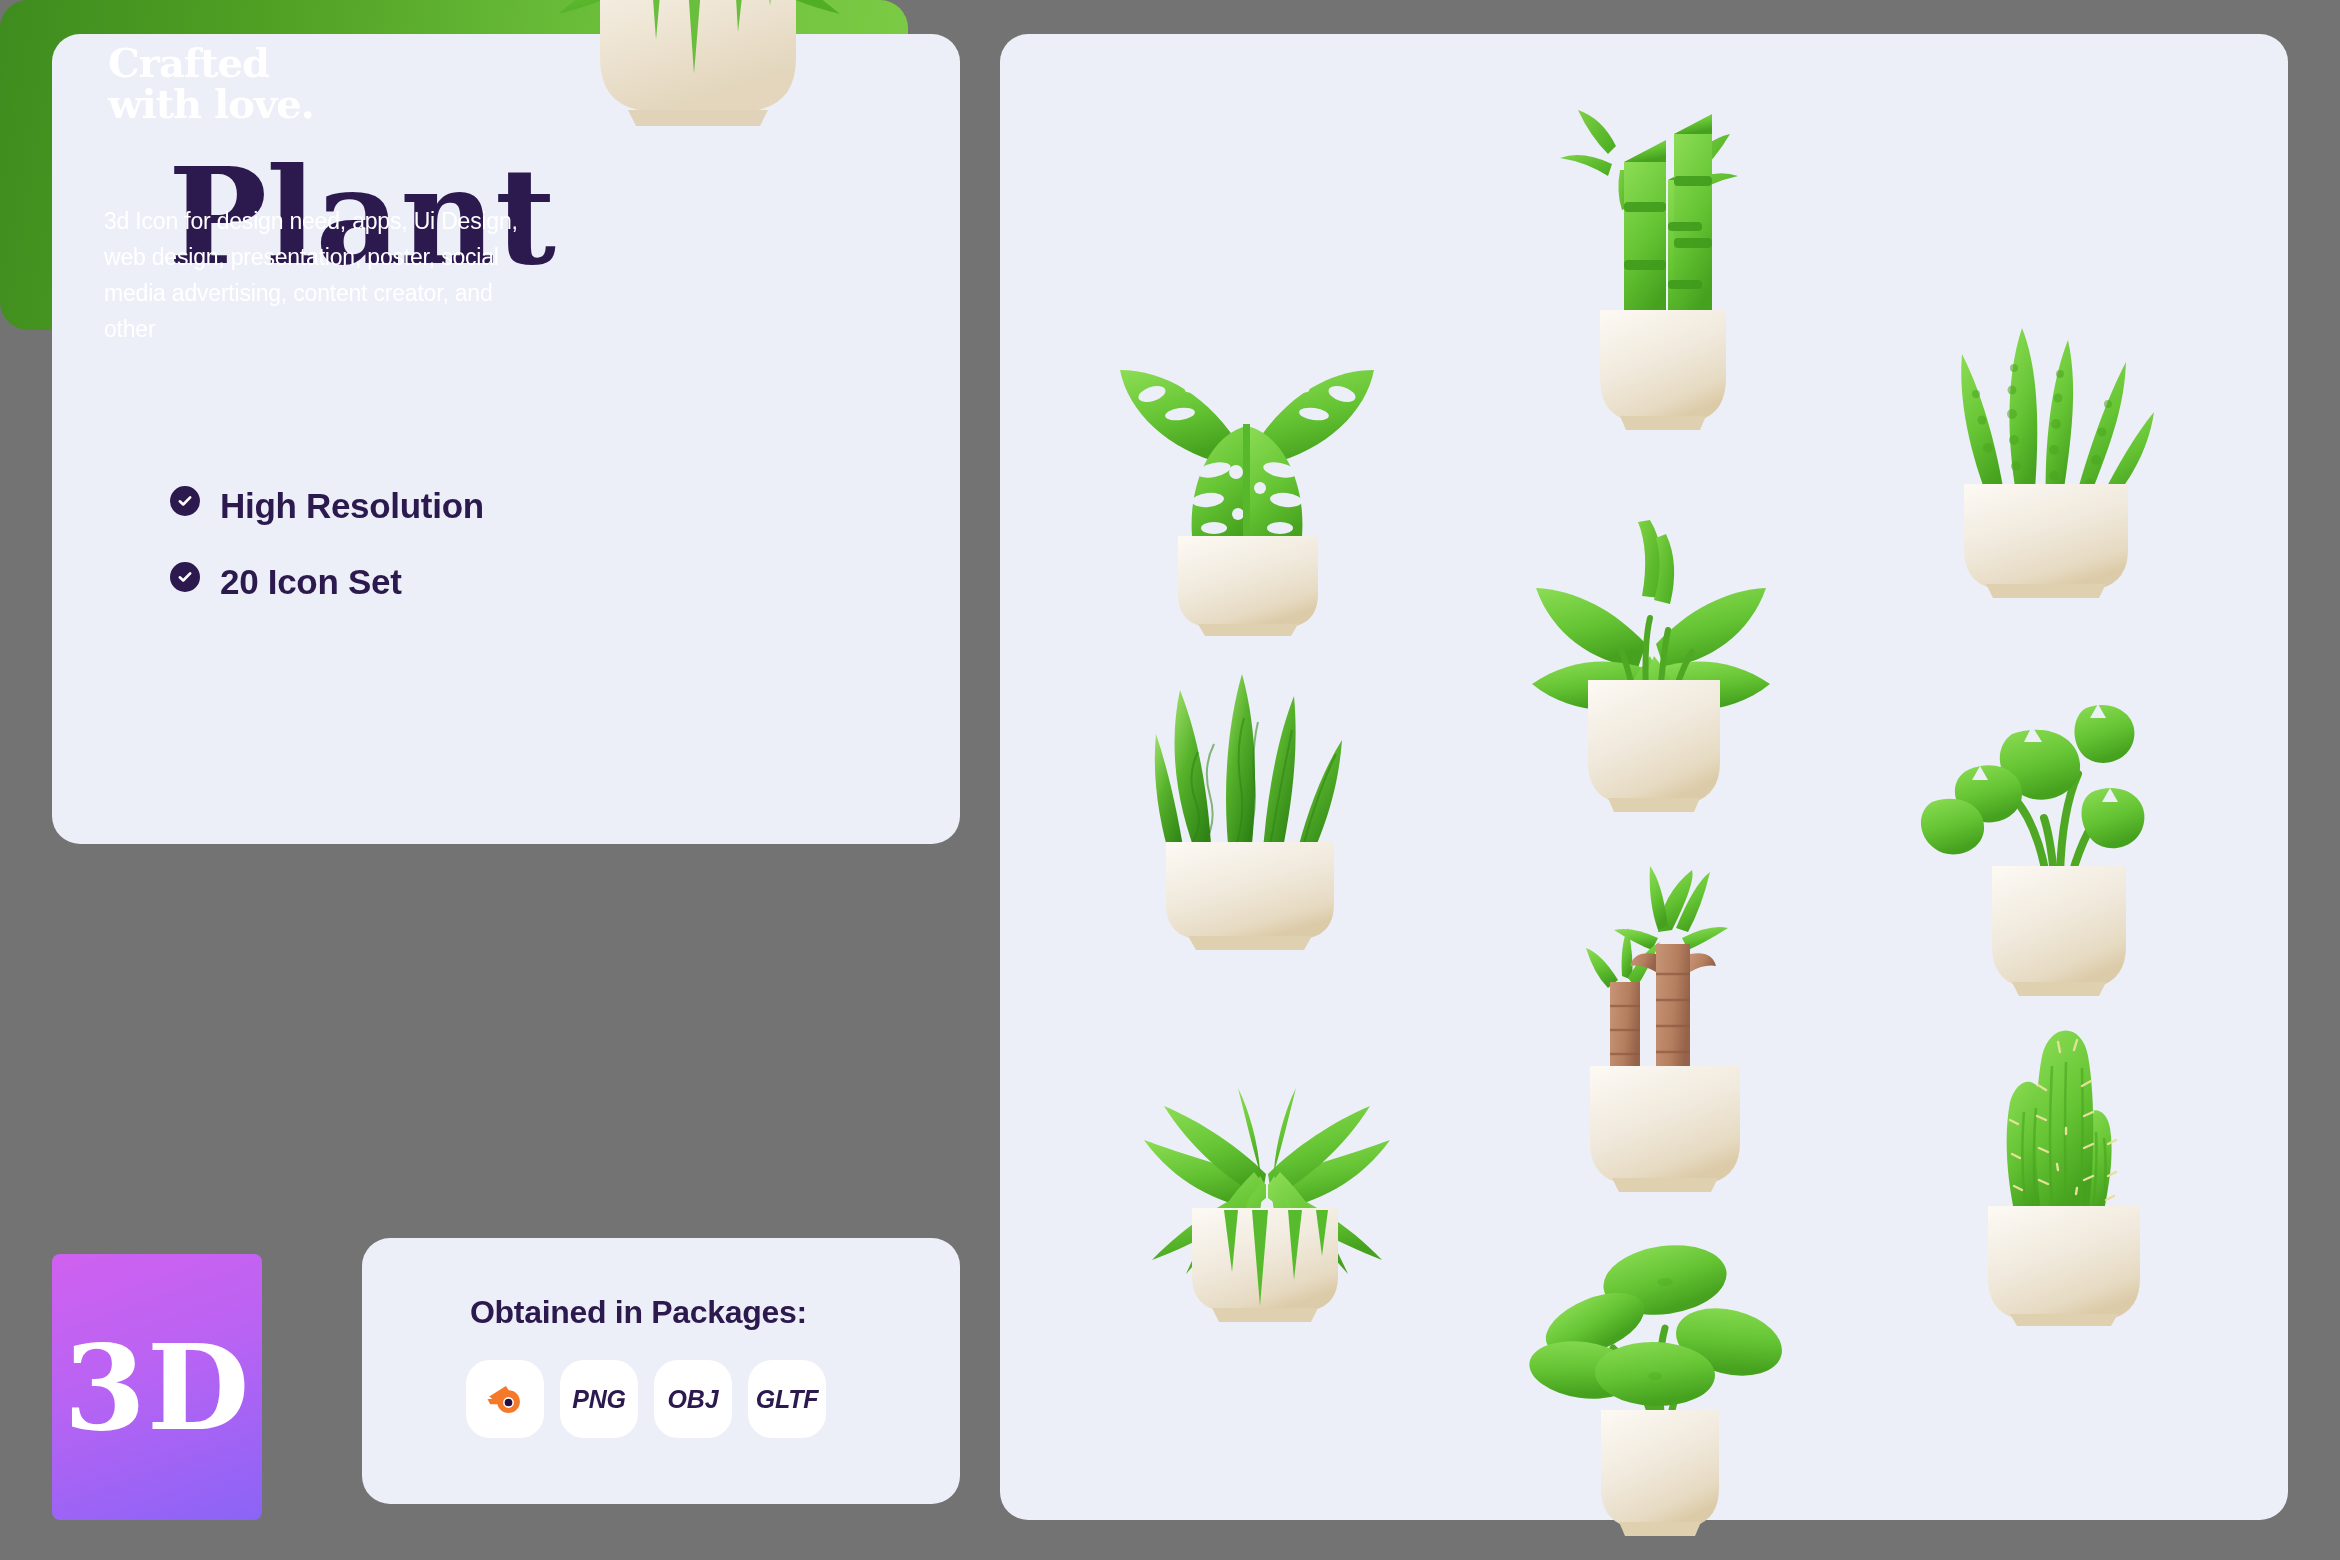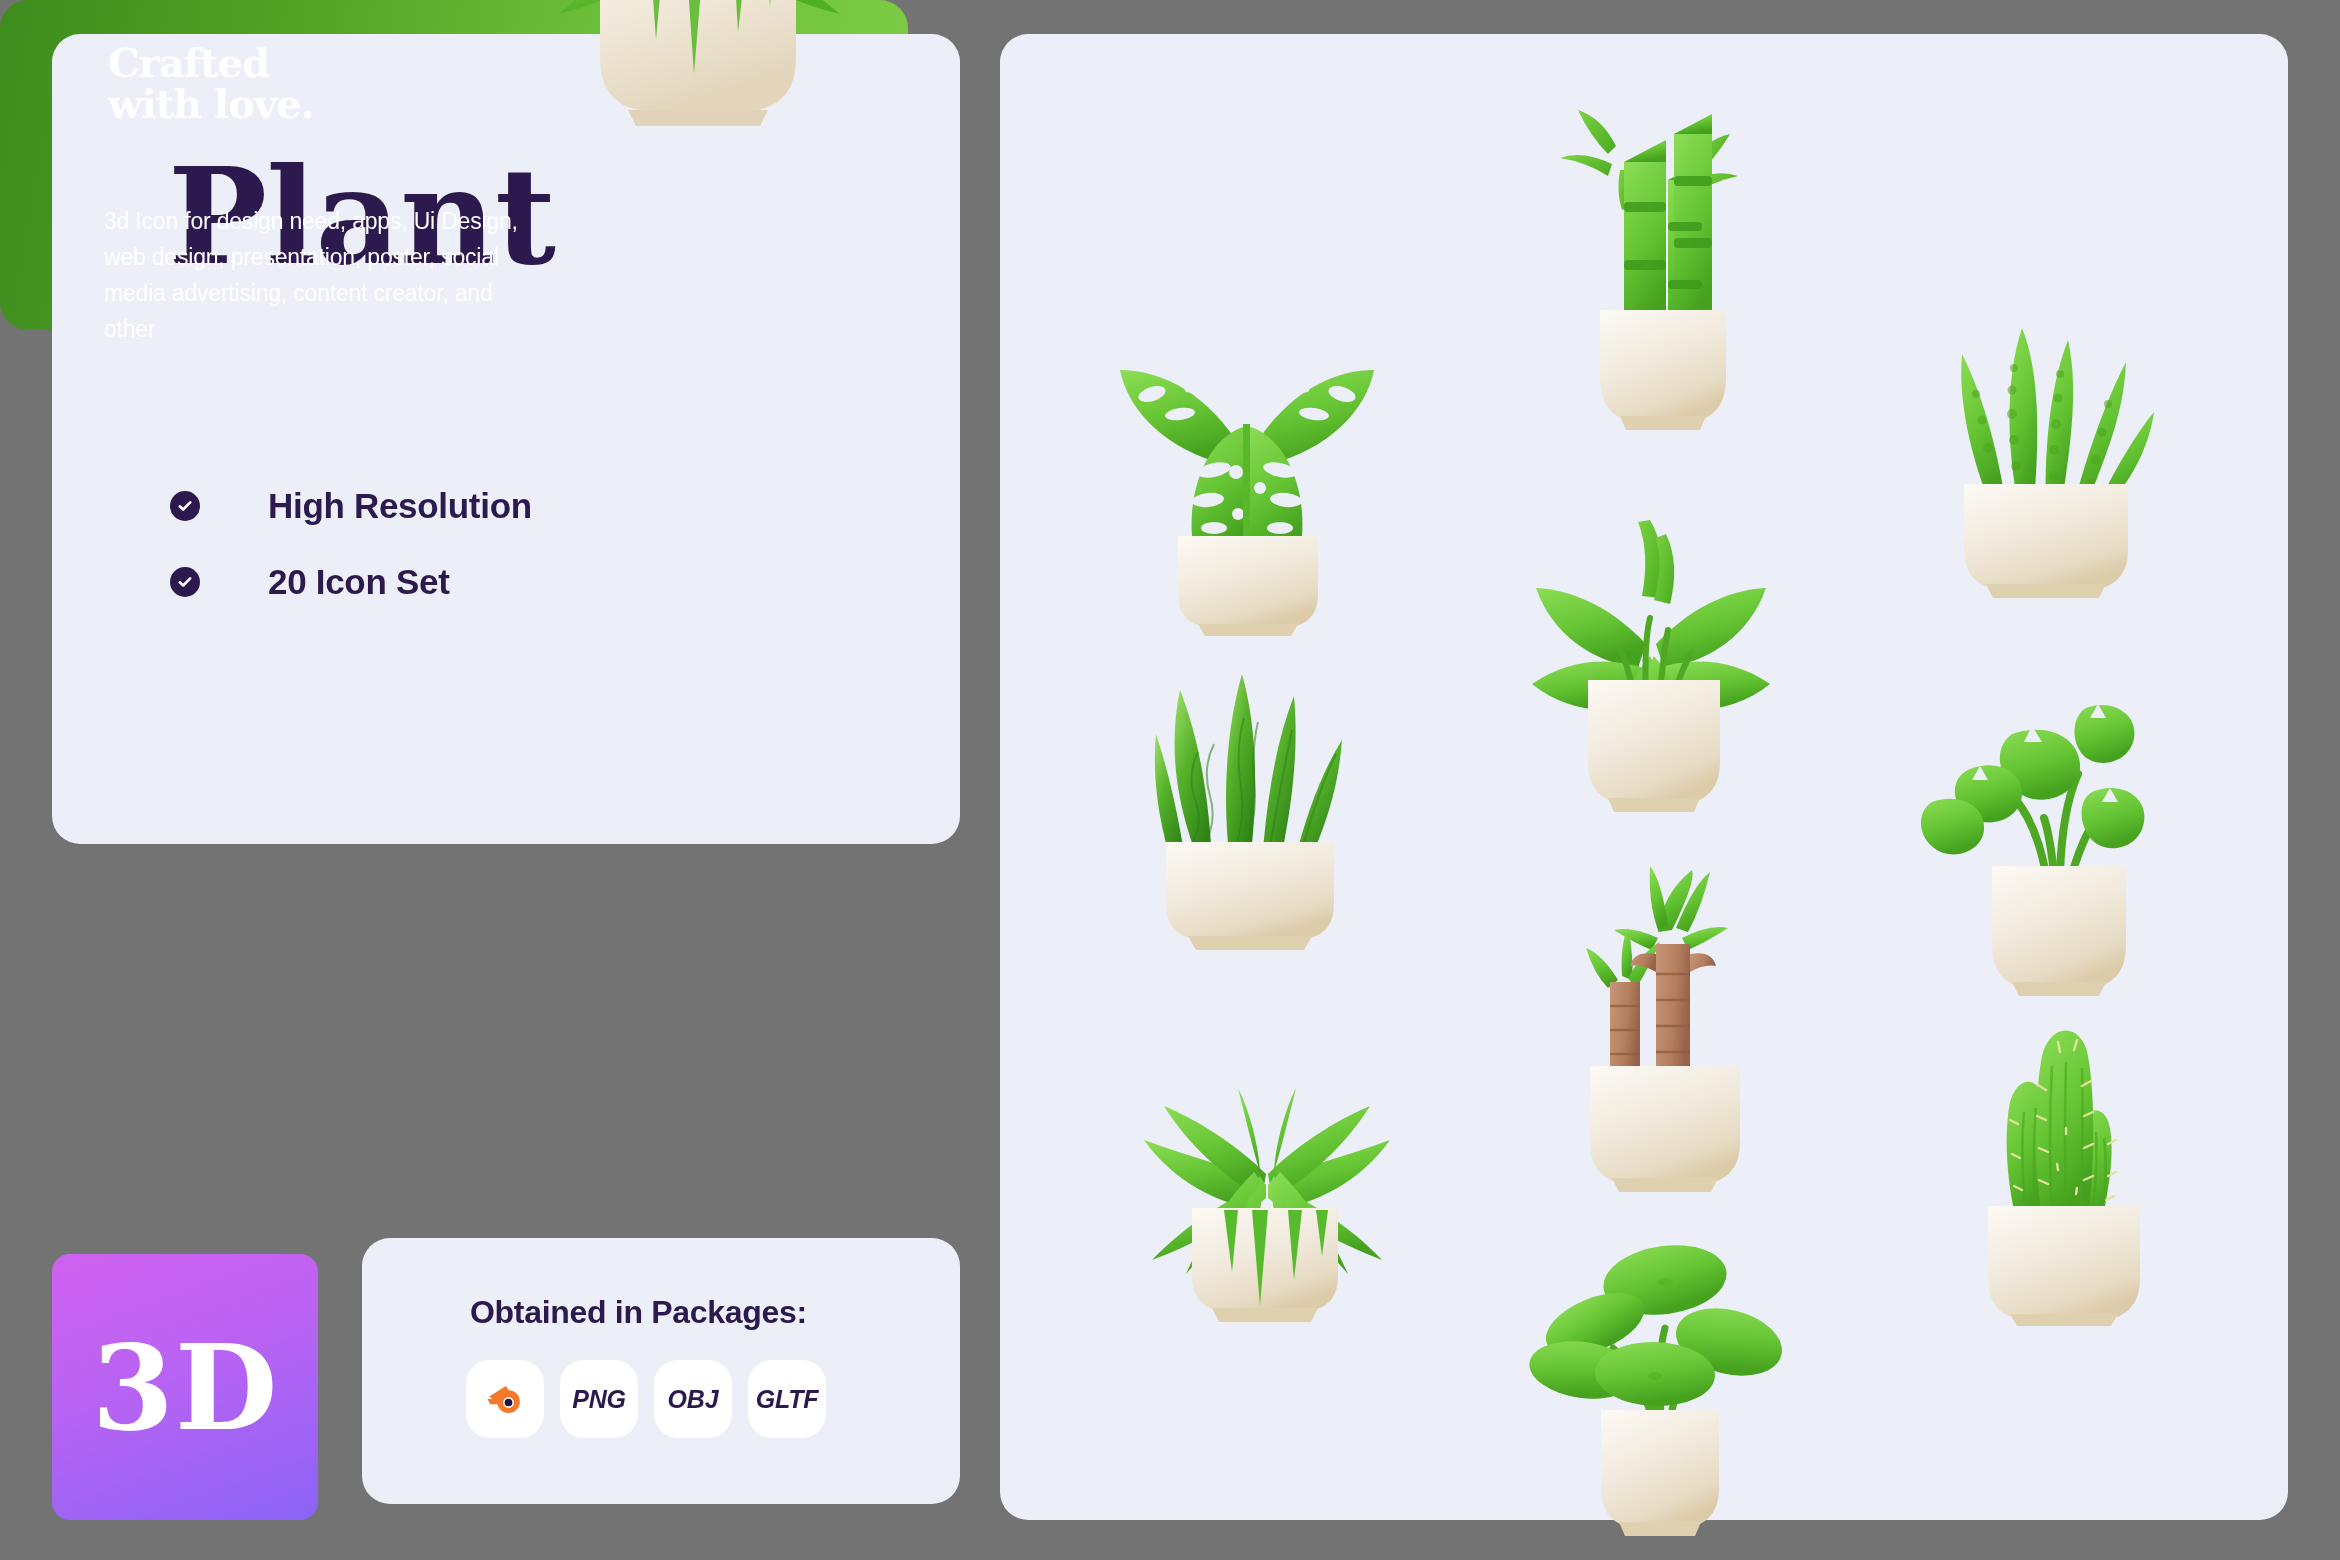--- a/index.html
+++ b/index.html
@@ -9,39 +9,39 @@
   
   .card{position:absolute;background:#EDEFF8;border-radius:28px;}
 
   
   #hero-card{left:52px;top:34px;width:908px;height:810px;}
   #title{position:absolute;left:116px;top:120px;
          font-family:"DejaVu Serif",serif;font-weight:700;
          font-size:132px;line-height:0.96;letter-spacing:-1px;color:#2C1A4F;}
   #title .ln{display:block;}
   #feature-list{position:absolute;left:118px;top:452px;}
-  .feature-row{display:flex;align-items:center;margin-bottom:36px;gap:48px;}
+  .feature-row{display:flex;align-items:flex-start;margin-bottom:36px;}
   .check-ic{width:30px;height:30px;border-radius:50%;background:#2C1A4F;
             display:flex;align-items:center;justify-content:center;margin-right:20px;flex:0 0 auto;}
   .check-ic svg{display:block;}
   .feature-label{font-size:35px;font-weight:700;color:#2C1A4F;letter-spacing:-0.3px;}
 
   
   #promo-card{left:52px;top:878px;width:908px;height:330px;border-radius:28px;
      background:linear-gradient(100deg,#3E8C1E 0%,#50A024 28%,#6BBE3A 62%,#7ECC46 100%);
      overflow:visible;}
   #promo-inner{position:absolute;left:0;top:0;width:908px;height:330px;border-radius:28px;overflow:hidden;}
   #promo-heading{position:absolute;left:108px;top:42px;color:#ffffff;
      font-family:"DejaVu Serif",serif;font-weight:700;font-size:40px;line-height:1.03;letter-spacing:-1px;}
   #promo-heading .ln{display:block;}
   #promo-body{position:absolute;left:104px;top:204px;width:420px;color:#ffffff;
      font-size:23px;line-height:1.56;letter-spacing:-0.2px;}
 
   
-  #badge-3d{left:52px;top:1254px;width:266px;height:266px;border-radius:18px;
+  #badge-3d{left:52px;top:1254px;width:210px;height:266px;border-radius:8px;
      background:linear-gradient(160deg,#D061F0 0%,#B863F3 45%,#8A64F6 100%);
      display:flex;align-items:center;justify-content:center;}
   #badge-3d-label{font-family:"DejaVu Serif",serif;font-weight:700;font-size:118px;
      color:#ffffff;letter-spacing:1px;}
 
   
   #packages-card{left:362px;top:1190px;width:598px;height:266px;margin-top:48px;}
   #packages-title{position:absolute;left:108px;top:56px;font-size:32px;font-weight:700;
      color:#2C1A4F;letter-spacing:-0.3px;}
   #package-chips{position:absolute;left:104px;top:122px;display:flex;gap:16px;}

